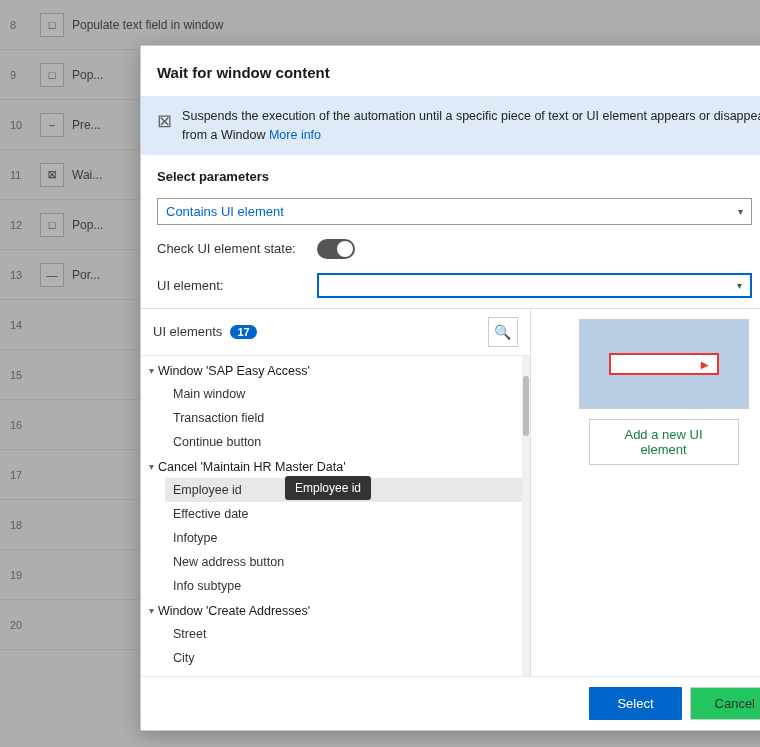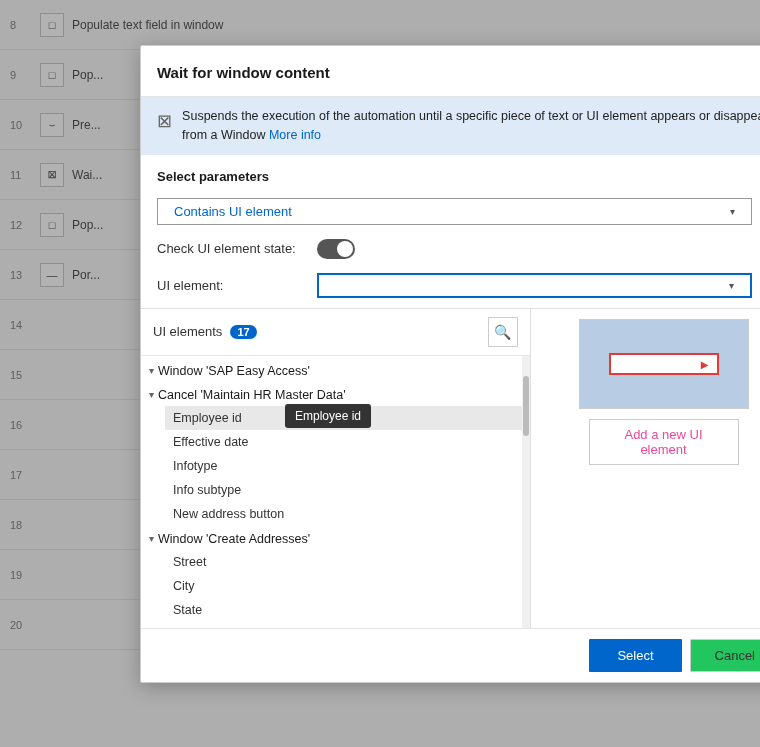--- a/index.html
+++ b/index.html
@@ -138,21 +138,21 @@
       gap: 10px;
     }
 
     
     .dropdown {
       flex: 1;
       display: flex;
       align-items: center;
       border: 1px solid #999;
       background: #fff;
-      padding: 5px 16px;
+      padding: 5px 8px;
       font-size: 13px;
       color: #0066cc;
       cursor: pointer;
       position: relative;
     }
     .dropdown-text { flex: 1; }
     .dropdown-arrow { color: #555; font-size: 10px; }
 
     
     .toggle-switch {
@@ -313,21 +313,21 @@
       font-size: 10px;
       color: #e53935;
     }
 
     .add-element-btn {
       border: 1px solid #ccc;
       background: #fff;
       padding: 7px 16px;
       font-size: 13px;
       cursor: pointer;
-      color: #ec4899;
+      color: #15803d;
       width: 150px;
       text-align: center;
     }
 
     
     .dialog-footer {
       display: flex;
       justify-content: flex-end;
       gap: 8px;
       padding: 10px 16px;
@@ -490,44 +490,55 @@
         </button>
       </div>
 
       <div style="display:flex;">
         <div class="tree-container" style="flex:1;">
 
           <div class="tree-group">
             <div class="tree-group-header">
               <span class="tree-chevron">▾</span>
               <span>Window 'SAP Easy Access'</span>
+            </div>
+            <div class="tree-items">
+              <div class="tree-item">
+                <span>Main window</span>
+              </div>
+              <div class="tree-item">
+                <span>Transaction field</span>
+              </div>
+              <div class="tree-item">
+                <span>Continue button</span>
+              </div>
             </div>
           </div>
 
           <div class="tree-group">
             <div class="tree-group-header">
               <span class="tree-chevron">▾</span>
               <span>Cancel 'Maintain HR Master Data'</span>
             </div>
             <div class="tree-items">
               <div class="tree-item selected" style="position:relative;">
                 <span>Employee id</span>
                 <div class="tooltip-box">Employee id</div>
               </div>
               <div class="tree-item">
                 <span>Effective date</span>
               </div>
               <div class="tree-item">
                 <span>Infotype</span>
               </div>
               <div class="tree-item">
+                <span>New address button</span>
+              </div>
+              <div class="tree-item">
                 <span>Info subtype</span>
-              </div>
-              <div class="tree-item">
-                <span>New address button</span>
               </div>
             </div>
           </div>
 
           <div class="tree-group">
             <div class="tree-group-header">
               <span class="tree-chevron">▾</span>
               <span>Window 'Create Addresses'</span>
             </div>
             <div class="tree-items">

